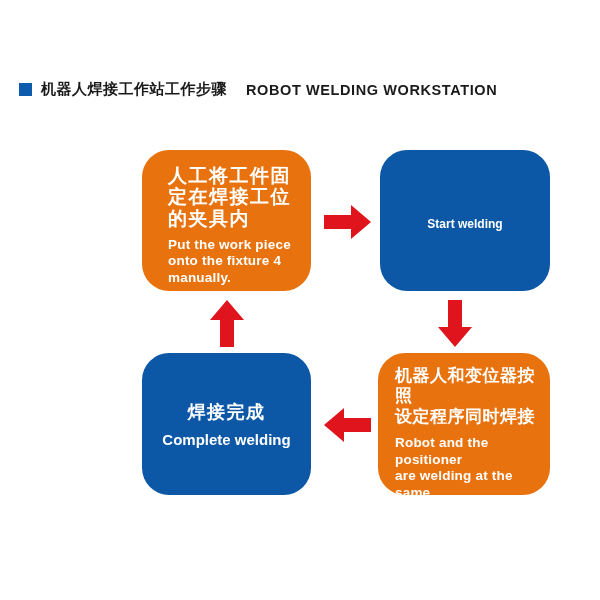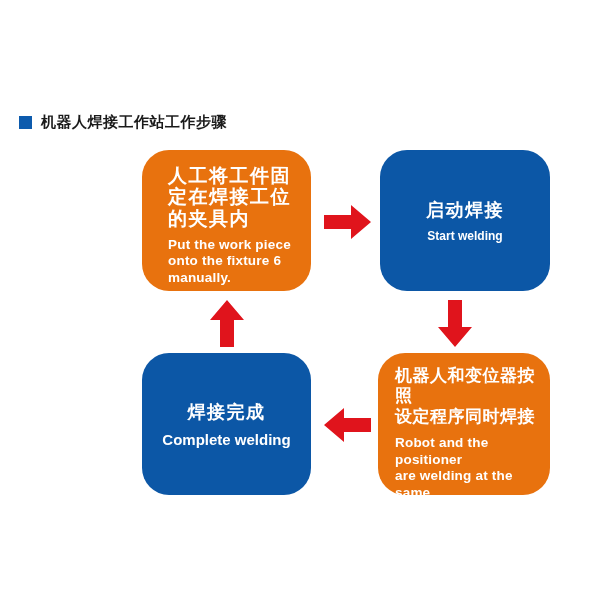--- a/index.html
+++ b/index.html
@@ -13,21 +13,21 @@
   html,body{background:#ffffff;}
   body{font-family:"Liberation Sans","DejaVu Sans",sans-serif;}
   .canvas{
     position:relative;
     width:600px;height:600px;
     background:#ffffff;
     overflow:hidden;
   }
   
   .hdr{
-    position:absolute;left:19px;top:113px;
+    position:absolute;left:19px;top:80px;
     display:flex;align-items:center;text-align:center;
   }
   .hdr .sq{
     width:13px;height:13px;
     background:var(--bullet-blue);
     margin-right:9px;flex:0 0 auto;
   }
   .hdr .t-zh{
     font-size:15px;font-weight:bold;color:var(--text-dark);
     letter-spacing:0.5px;white-space:nowrap;
@@ -70,33 +70,33 @@
   #arrow-up{left:203px;top:305px;transform:rotate(-90deg);}
 </style>
 </head>
 <body>
 
 <div class="canvas">
 
   <div class="hdr">
     <span class="sq"></span>
     <span class="t-zh">机器人焊接工作站工作步骤</span>
+    <span class="t-en">ROBOT WELDING WORKSTATION</span>
   </div>
 
   <div id="step1" class="box orange">
     <div class="zh">人工将工件固
 定在焊接工位
 的夹具内</div>
     <div class="en">Put the work piece
-onto the fixture 6
+onto the fixture 4
 manually.</div>
   </div>
 
   <div id="step2" class="box blue">
-    <div class="zh">启动焊接</div>
     <div class="en">Start welding</div>
   </div>
 
   <div id="step3" class="box orange">
     <div class="zh">机器人和变位器按照
 设定程序同时焊接</div>
     <div class="en">Robot and the positioner
 are welding at the same
 time according to the
 setting program.</div>

